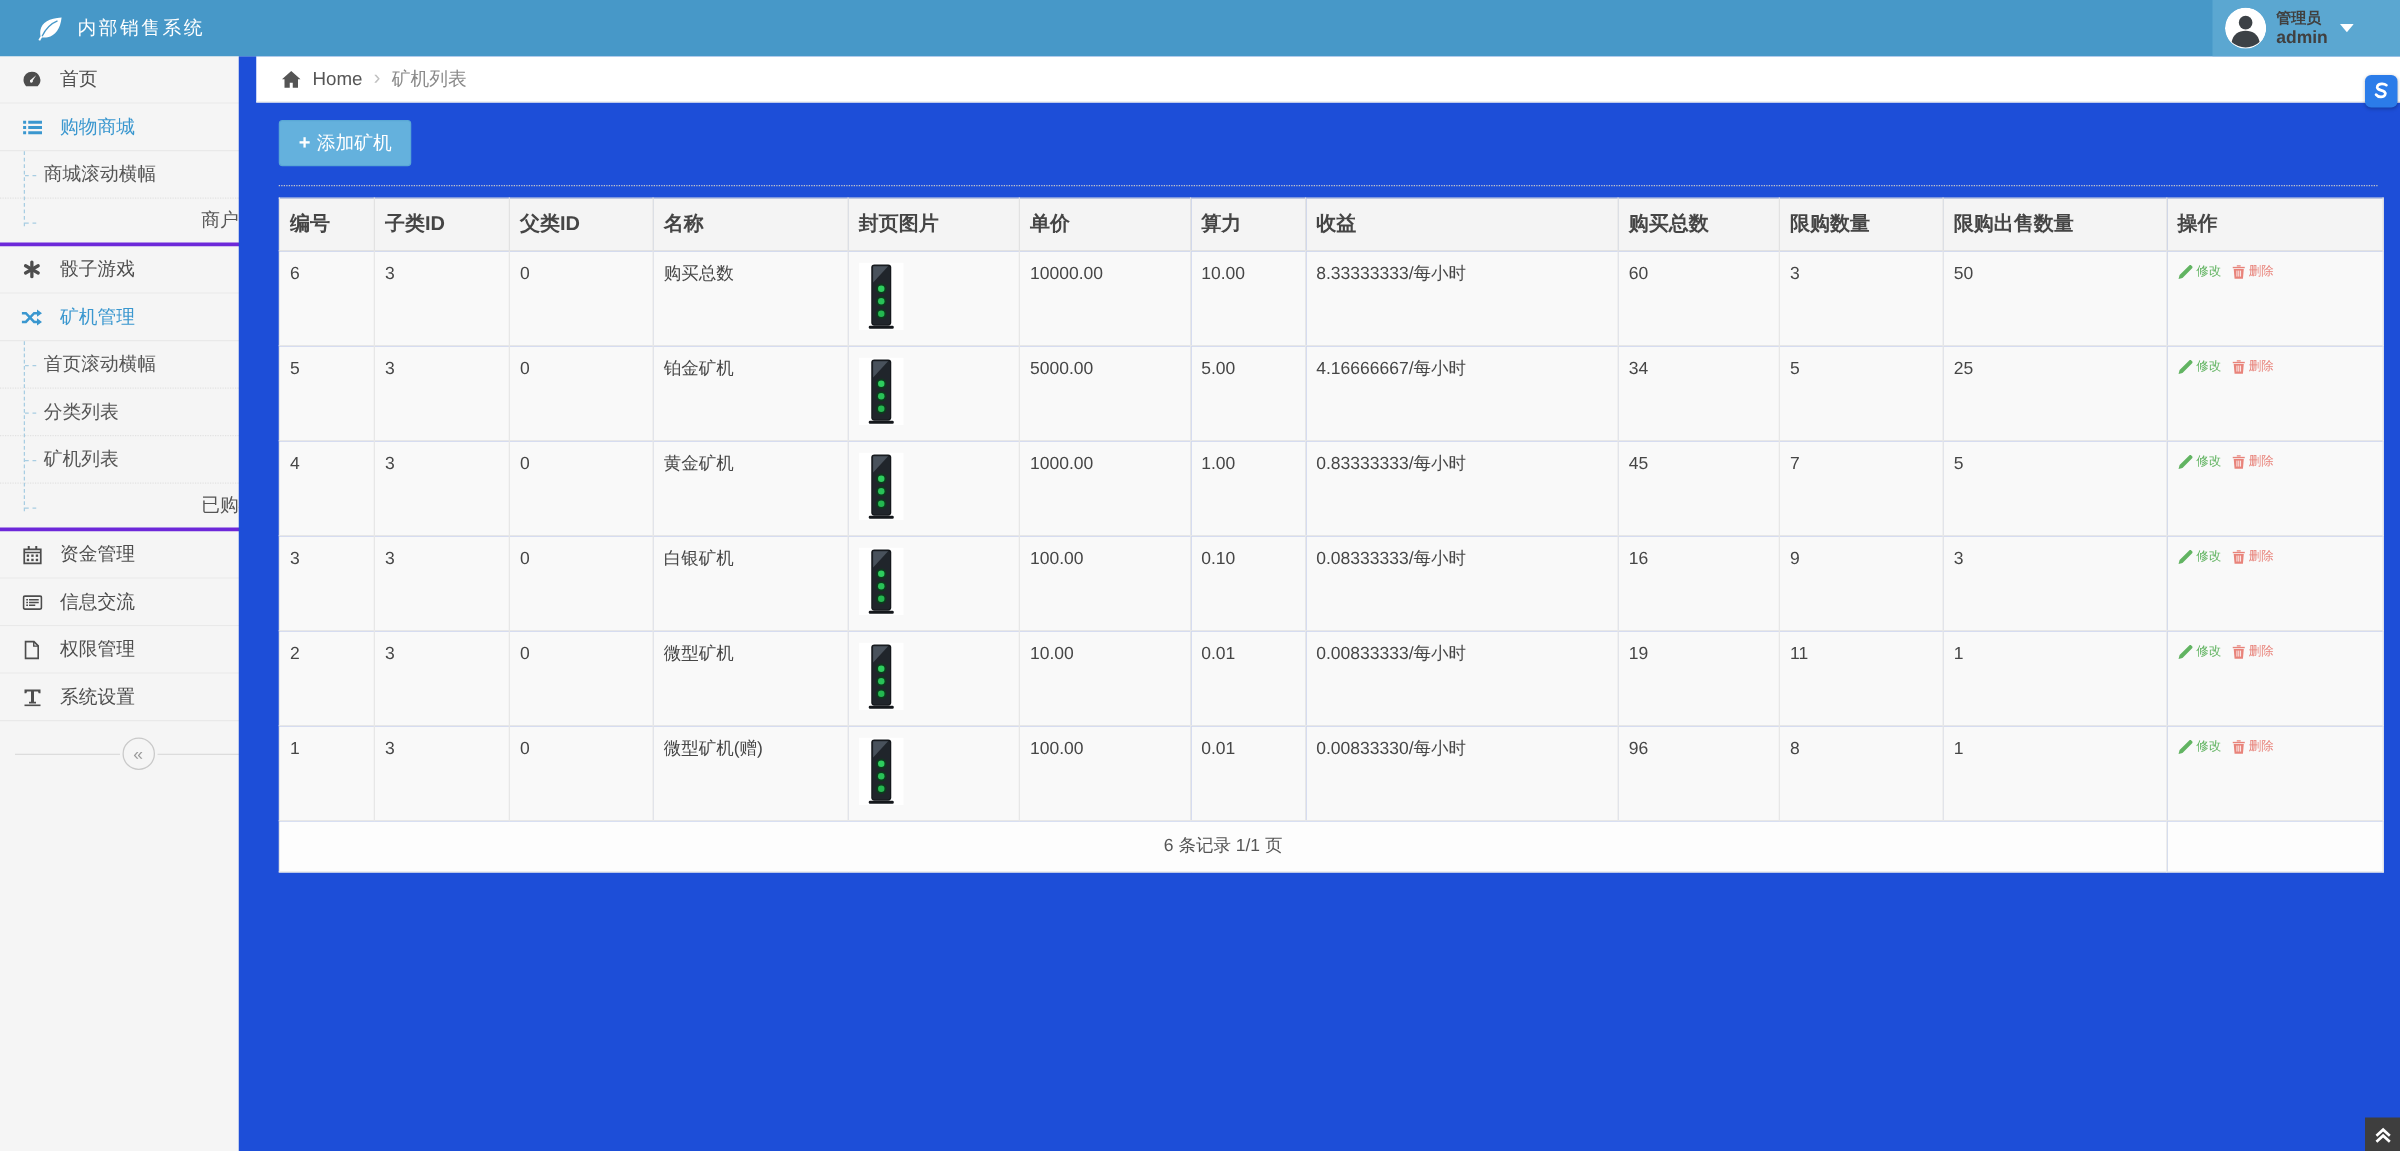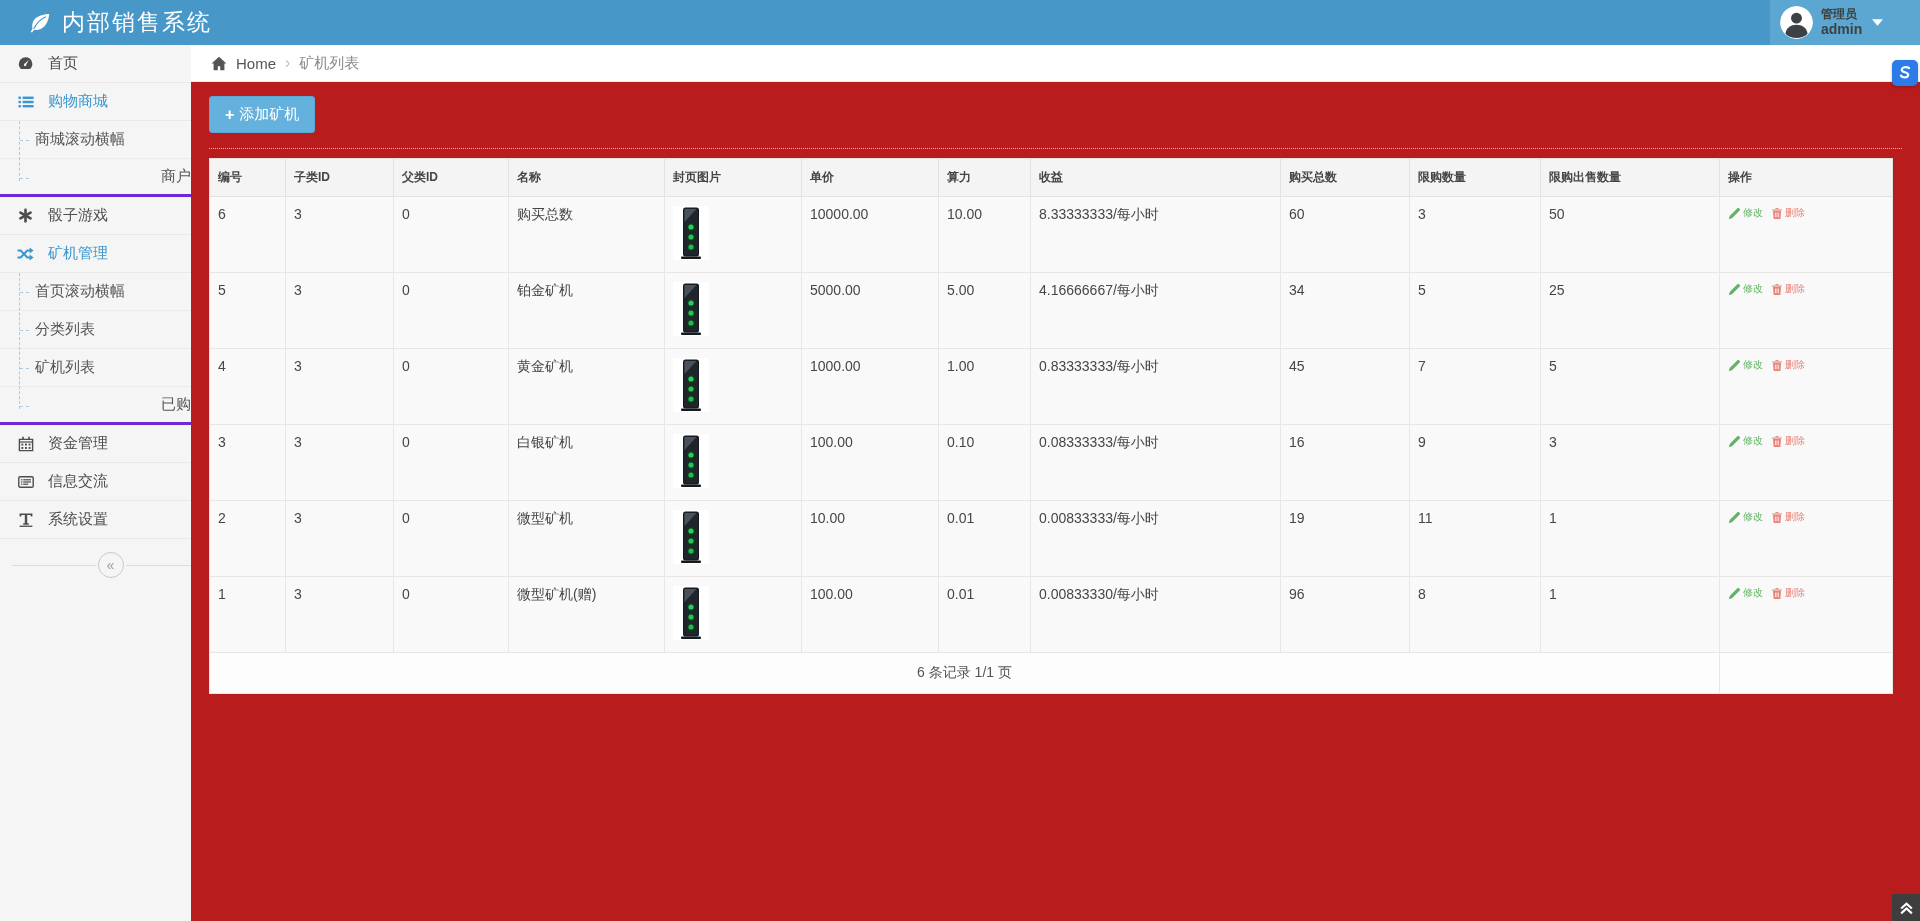--- a/index.html
+++ b/index.html
@@ -4,21 +4,21 @@
 <style>
   * { box-sizing: border-box; margin: 0; padding: 0; }
   html,body { width:1920px; height:921px; overflow:hidden;
     font-family:"Liberation Sans","DejaVu Sans",sans-serif; background:#fdfdfd; color:#444; }
   .page { position:relative; width:1920px; height:921px; }
 
   
   .topbar { position:absolute; top:0; left:0; right:0; height:45px; background:#4798c8; z-index:10;
     display:flex; align-items:center; }
   .logo { display:flex; align-items:center; gap:10px; padding-left:28px; color:#fff; }
-  .logo-text { font-size:23px; letter-spacing:2px; }
+  .logo-text { font-size:15px; letter-spacing:2px; }
   .user-block { position:absolute; right:0; top:0; height:45px; width:150px; background:#5fa; background:#5ba7d1;
     display:flex; align-items:center; gap:8px; padding:0 12px 0 10px; cursor:pointer; }
   .avatar { width:33px; height:33px; border-radius:50%; overflow:hidden; flex:0 0 auto; }
   .user-text { display:flex; flex-direction:column; line-height:1.15; color:#404040;font-weight:bold; }
   .user-role { font-size:12px; }
   .user-name { font-size:14px; }
   .caret { margin-left:2px; display:flex; }
 
   
   .sidebar { position:absolute; top:45px; left:0; bottom:0; width:222px; background:#f5f5f5;
@@ -34,38 +34,38 @@
   .sub-item { position:relative; height:38px; display:flex; align-items:center; padding-left:35px;
     font-size:15px; color:#555; border-bottom:1px dotted #e2e2e2; cursor:pointer; }
   .sub-item::before { content:""; position:absolute; left:20px; top:19px; width:9px; border-top:1px dashed #a8cde2; }
   .sub-list .sub-item:last-child { border-bottom:3px solid #6d28d9;justify-content:flex-end; }
   .collapse-row { margin-top:13px; display:flex; align-items:center; padding:0 12px; }
   .collapse-row::before, .collapse-row::after { content:""; flex:1; border-top:1px solid #dcdcdc; }
   .collapse-btn { width:26px; height:26px; border-radius:50%; border:1px solid #c9c9c9; background:#f5f5f5;
     color:#9a9a9a; font-size:14px; line-height:1; cursor:pointer; margin:0 2px; }
 
   
-  .main { position:absolute; top:45px; left:191px; right:0; bottom:0; background:#b91c1c; }
+  .main { position:absolute; top:45px; left:191px; right:0; bottom:0; background:#1d4ed8;padding-left:14px; }
   .breadcrumb { height:37px; background:#fff; border-bottom:1px solid #ebebeb;
     display:flex; align-items:center; gap:9px; padding-left:20px; font-size:15px; color:#555; }
   .bc-home-icon { color:#555; display:flex; }
   .bc-link { color:#555; text-decoration:none; cursor:pointer; }
   .bc-sep { color:#c0c0c0; font-size:16px; }
   .bc-current { color:#8a8a8a; }
   .content { padding:14px 18px; }
   .add-btn { display:inline-flex; align-items:center; gap:5px; background:#64b1dd; border:1px solid #59a8d6;
     color:#fff; font-size:15px; padding:8px 15px; border-radius:3px; cursor:pointer;
     font-family:inherit; }
   .plus { font-size:16px; font-weight:bold; line-height:1; }
   .panel { margin-top:15px; border-top:1px dotted #c8c8c8; padding-top:9px; }
 
   
   table.grid { width:1683px; border-collapse:collapse; table-layout:fixed; font-size:14px; color:#464646;
     border:1px solid #e2e2e2; }
-  table.grid th { background:#f4f4f4; text-align:left; font-weight:bold; color:#454545; font-size:12px;
+  table.grid th { background:#f4f4f4; text-align:left; font-weight:bold; color:#454545; font-size:16px;
     padding:10px 8px; border:1px solid #e2e2e2; }
   table.grid td { background:#f9f9f9; border:1px solid #e7e7e7; padding:9px 8px; vertical-align:top;
     height:63px; }
   td.img-cell { padding:4px 8px; }
   .thumb { display:inline-block; line-height:0; }
   .op-link { display:inline-flex; align-items:center; gap:2px; text-decoration:none; font-size:10px; cursor:pointer; }
   .op-edit { color:#62b462; margin-right:8px; }
   .op-del { color:#e8837a; }
   tr.tfoot-row td { background:#fdfdfd; height:auto; padding:11px 8px; vertical-align:middle; }
   td.tf-main { text-align:center; color:#555; }
@@ -227,20 +227,34 @@
                 <rect x="3" y="5.2" width="1.4" height="1.2"></rect>
                 <rect x="5.2" y="5.2" width="7.8" height="1.2"></rect>
                 <rect x="3" y="7.4" width="1.4" height="1.2"></rect>
                 <rect x="5.2" y="7.4" width="7.8" height="1.2"></rect>
                 <rect x="3" y="9.6" width="1.4" height="1.2"></rect>
                 <rect x="5.2" y="9.6" width="5" height="1.2"></rect>
               </g>
             </svg>
           </span>
           <span class="mi-label">信息交流</span>
+          <span class="mi-chevron">
+            <svg viewBox="0 0 12 8" width="12" height="8">
+              <path fill="none" stroke="currentColor" stroke-width="1.6" d="M1.5 1.5L6 6l4.5-4.5"></path>
+            </svg>
+          </span>
+        </div>
+        <div class="menu-item">
+          <span class="mi-icon">
+            <svg viewBox="0 0 16 16" width="15" height="16">
+              <path fill="none" stroke="currentColor" stroke-width="1.4" d="M2.6.9h7.2l3.6 3.6v10.6H2.6z"></path>
+              <path fill="none" stroke="currentColor" stroke-width="1.2" d="M9.6.9v3.8h3.8"></path>
+            </svg>
+          </span>
+          <span class="mi-label">权限管理</span>
           <span class="mi-chevron">
             <svg viewBox="0 0 12 8" width="12" height="8">
               <path fill="none" stroke="currentColor" stroke-width="1.6" d="M1.5 1.5L6 6l4.5-4.5"></path>
             </svg>
           </span>
         </div>
         <div class="menu-item">
           <span class="mi-icon">
             <svg viewBox="0 0 16 16" width="16" height="16">
               <g fill="currentColor">

